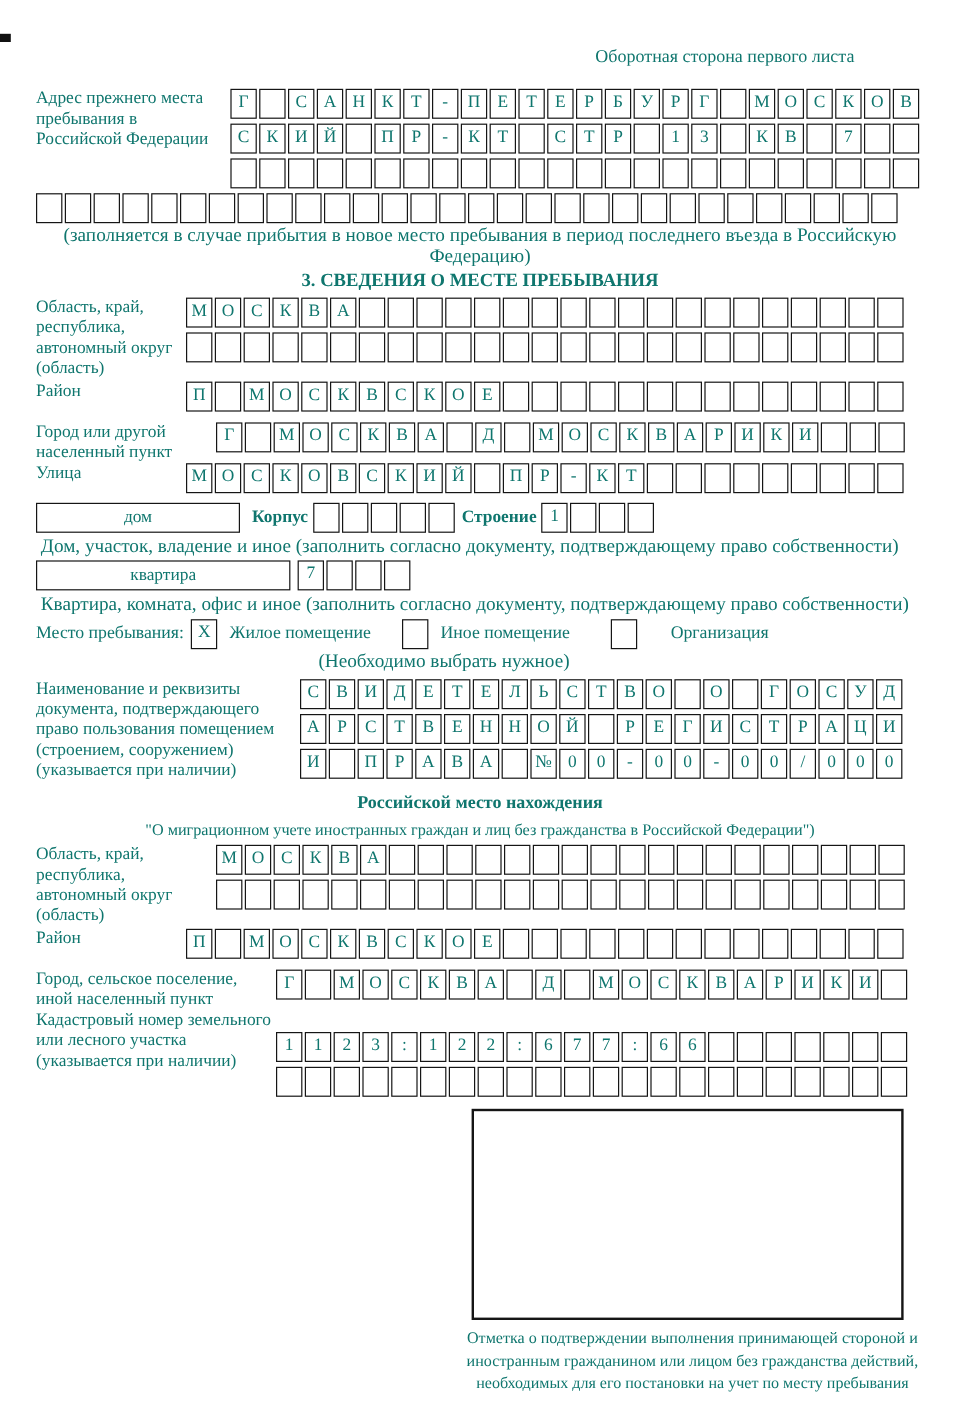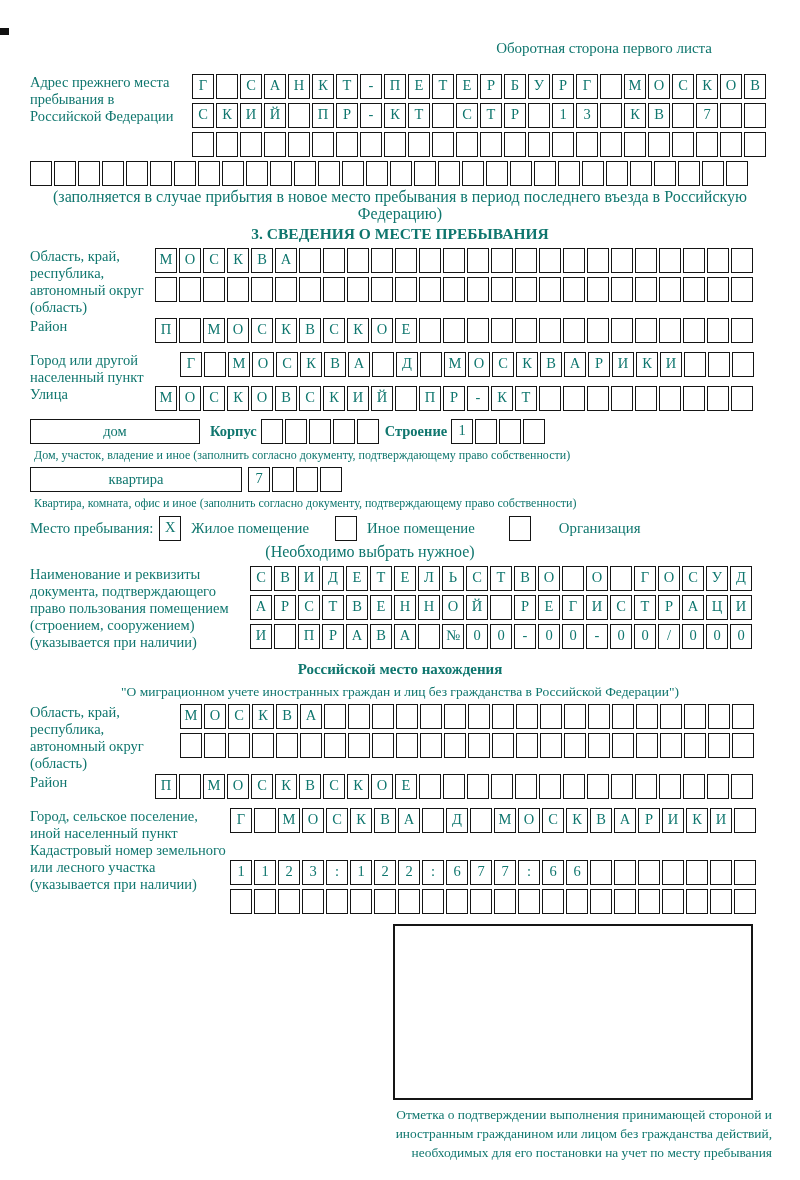--- a/index.html
+++ b/index.html
@@ -23,21 +23,21 @@
 
   .rows { flex:none; }
   .cellrow { white-space:nowrap; height:25px; margin-bottom:4px; }
   .cell {
     display:inline-block; box-sizing:border-box;
     width:22px; height:25px; border:1.6px solid #151515;
     margin-right:2px; text-align:center;
     font-size:14.5px; line-height:21px; vertical-align:top;
   }
   .caption-center { text-align:center; font-size:16px; line-height:17px; margin-bottom:3px; }
-  .caption-left { font-size:12px; line-height:17px; margin:0 0 3px 4px; }
+  .caption-left { font-size:16px; line-height:17px; margin:0 0 3px 4px; }
   .sec-title { text-align:center; font-weight:bold; font-size:15.5px; margin:2px 0 5px 0; }
 
   .inline-row { display:flex; align-items:flex-start; white-space:nowrap; }
   .labelbox {
     box-sizing:border-box; border:1.6px solid #151515; height:25px;
     text-align:center; font-size:14.5px; line-height:22px; flex:none;
   }
   .gap6 { width:6px; flex:none; } .gap10 { width:10px; flex:none; }
   .smalllabel { font-size:14.5px; line-height:25px; flex:none; padding:0 4px;font-weight:bold; }
 
@@ -47,21 +47,21 @@
     vertical-align:top; flex:none;
   }
   .stay-row { display:flex; align-items:flex-start; margin-bottom:2px; }
   .stay-row .txt { font-size:14.8px; line-height:25px; flex:none; }
 
   .stamp-box {
     box-sizing:border-box; margin-left:363px; margin-top:2px;
     width:360px; height:176px; border:2px solid #151515;
   }
   .stamp-caption {
-    margin-left:352px; width:390px; text-align:right;
+    margin-left:352px; width:390px; text-align:center;
     font-size:13.4px; line-height:19px; margin-top:5px;
   }
   .mb2{margin-bottom:2px;} .mb3{margin-bottom:3px;} .mb4{margin-bottom:4px;}
   .mb5{margin-bottom:5px;} .mb6{margin-bottom:6px;} .mb8{margin-bottom:8px;}
   .mt16{margin-top:16px;gap:12px;}
   .cad-rows { padding-top:18px; }
 </style>
 </head>
 <body>
 

